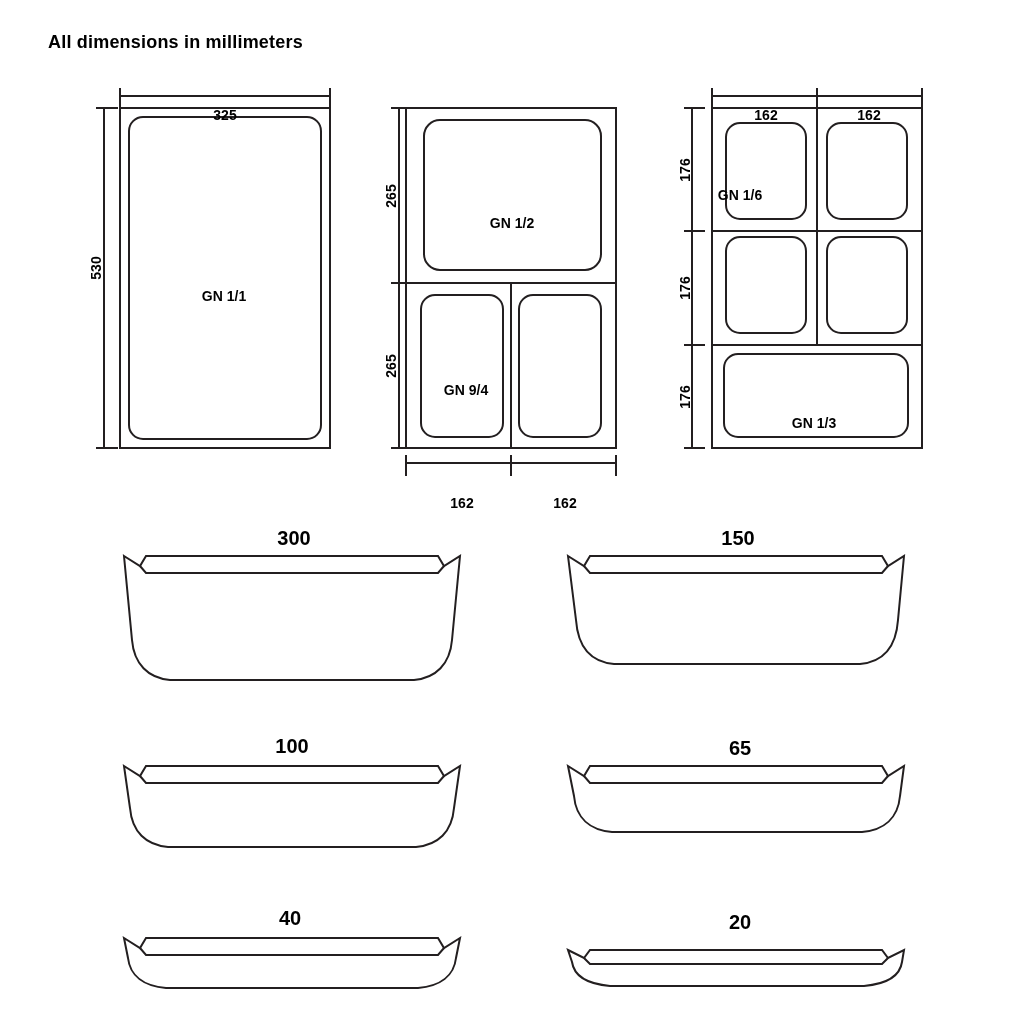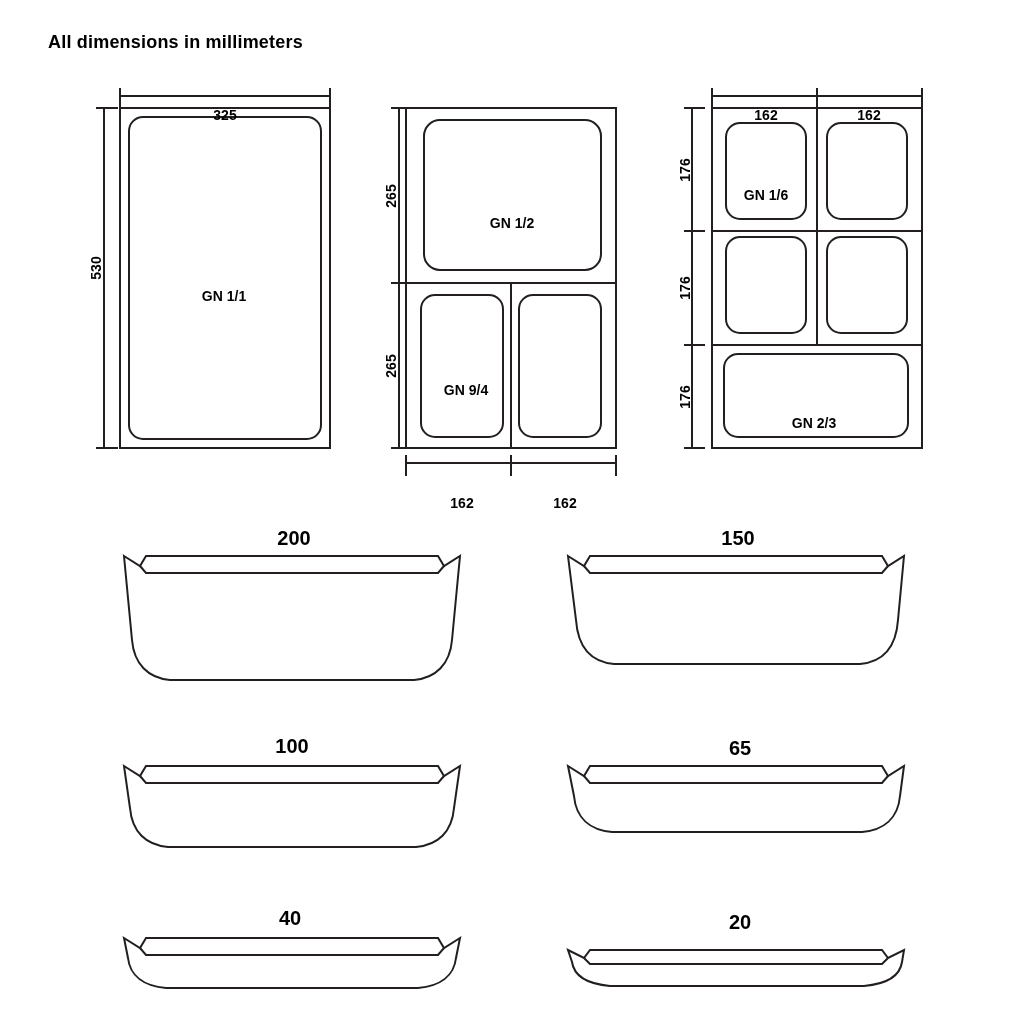--- a/index.html
+++ b/index.html
@@ -191,23 +191,23 @@
   <div class="lbl center" style="left:462px; top:476px;">162</div>
   <div class="lbl center" style="left:565px; top:476px;">162</div>
   <div class="lbl center" style="left:512px; top:196px;">GN 1/2</div>
   <div class="lbl center" style="left:466px; top:363px;">GN 9/4</div>
 
   <div class="lbl center" style="left:766px; top:88px;">162</div>
   <div class="lbl center" style="left:869px; top:88px;">162</div>
   <div class="lbl vert" style="left:685px; top:170px;">176</div>
   <div class="lbl vert" style="left:685px; top:288px;">176</div>
   <div class="lbl vert" style="left:685px; top:397px;">176</div>
-  <div class="lbl center" style="left:766px; top:168px;">GN 1/6</div>
-  <div class="lbl center" style="left:814px; top:396px;">GN 2/3</div>
-
-  <div class="depth-lbl" style="left:294px; top:538px;">200</div>
+  <div class="lbl center" style="left:740px; top:168px;">GN 1/6</div>
+  <div class="lbl center" style="left:814px; top:396px;">GN 1/3</div>
+
+  <div class="depth-lbl" style="left:294px; top:538px;">300</div>
   <div class="depth-lbl" style="left:738px; top:538px;">150</div>
   <div class="depth-lbl" style="left:292px; top:746px;">100</div>
   <div class="depth-lbl" style="left:740px; top:748px;">65</div>
   <div class="depth-lbl" style="left:290px; top:918px;">40</div>
   <div class="depth-lbl" style="left:740px; top:922px;text-align:center;">20</div>
 
 </div>
 
 </body></html>

